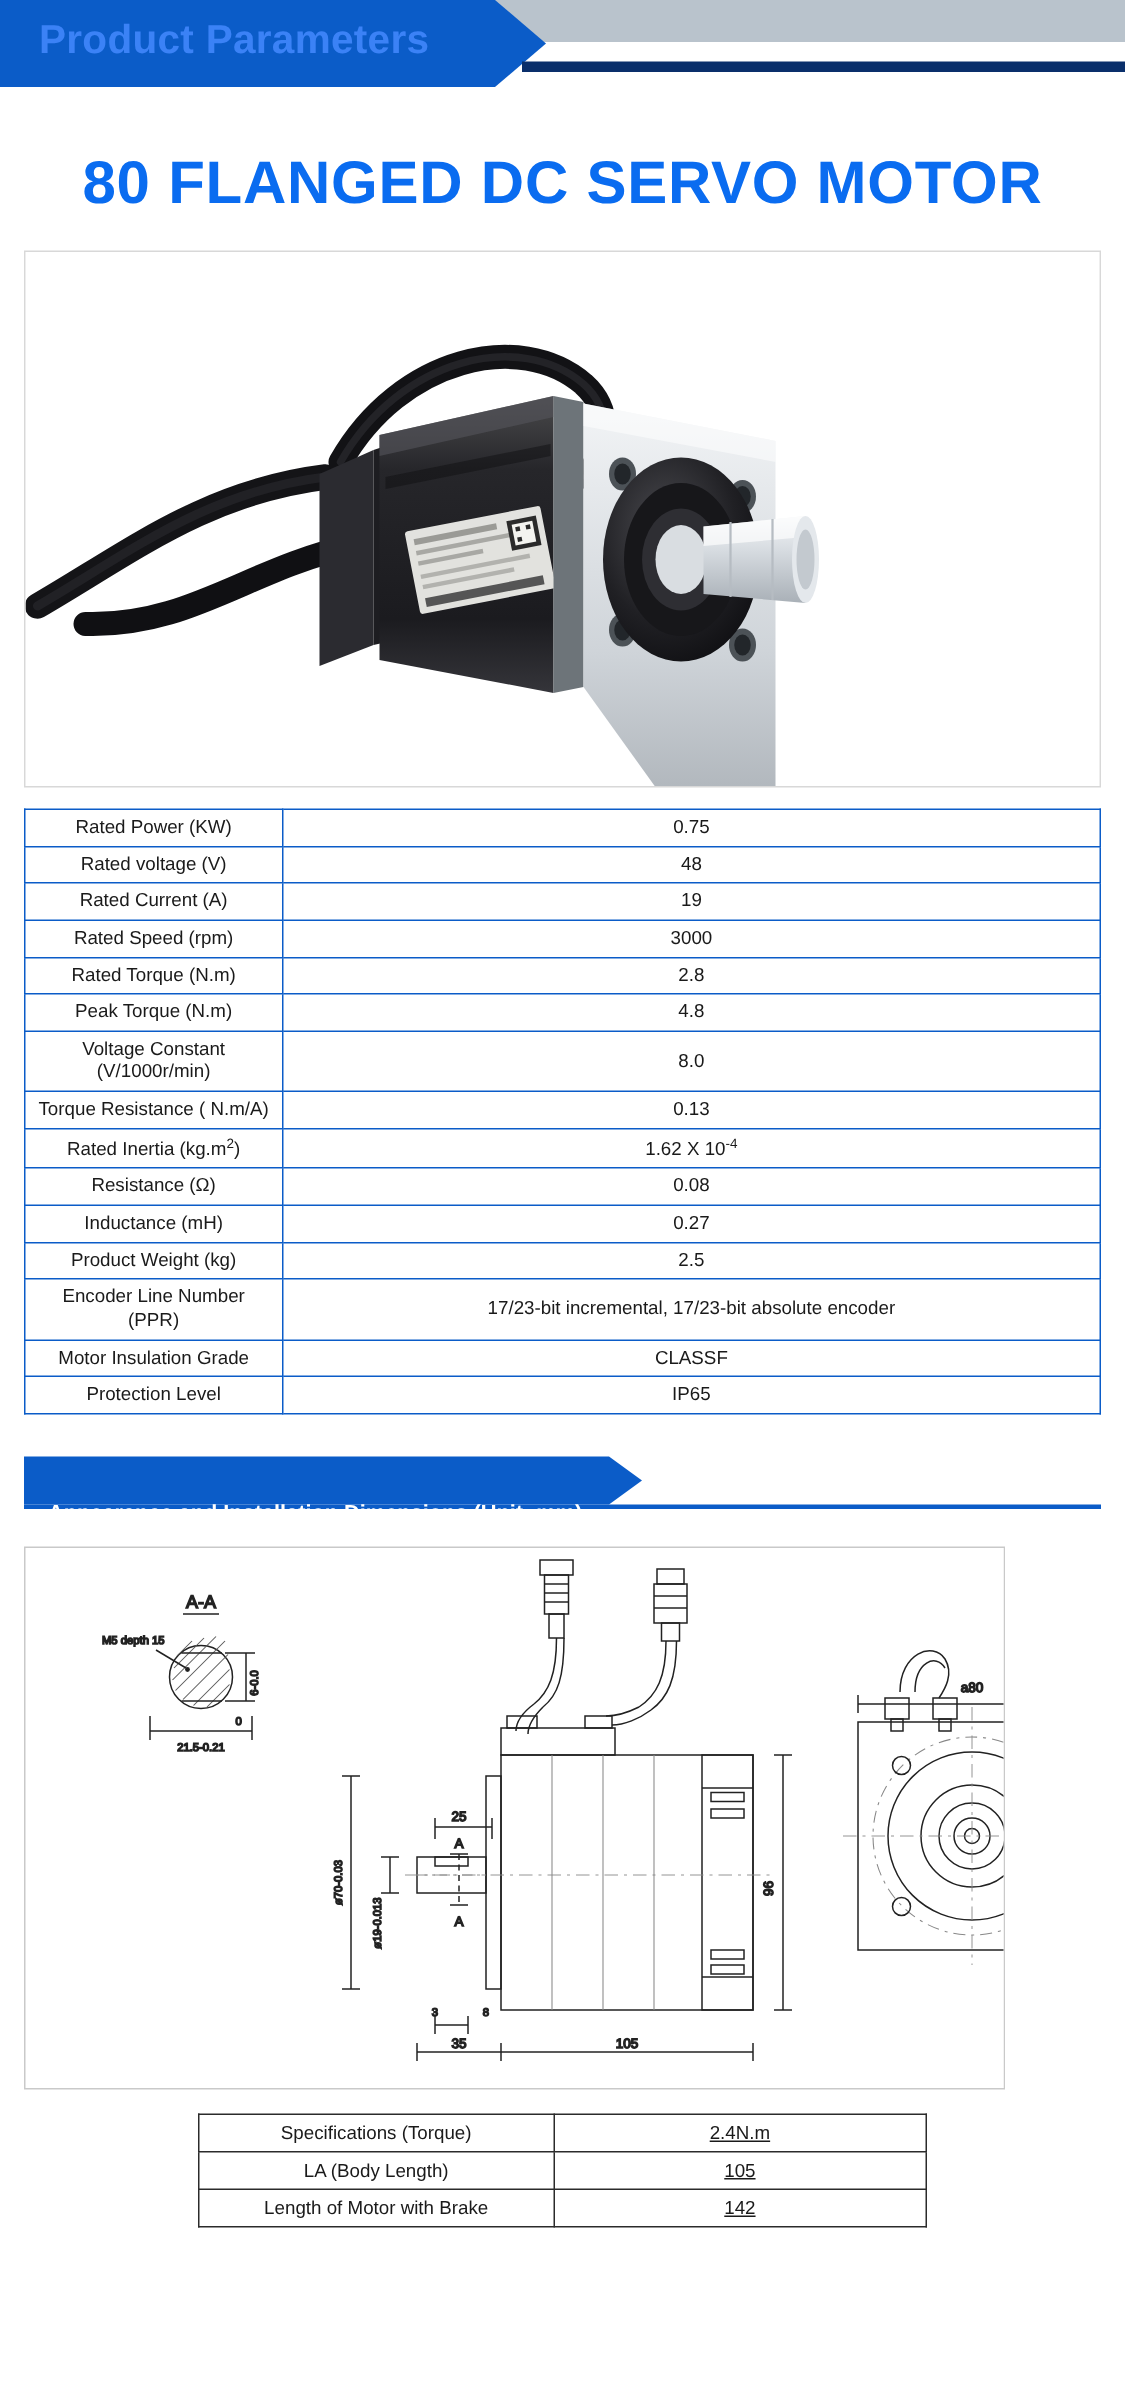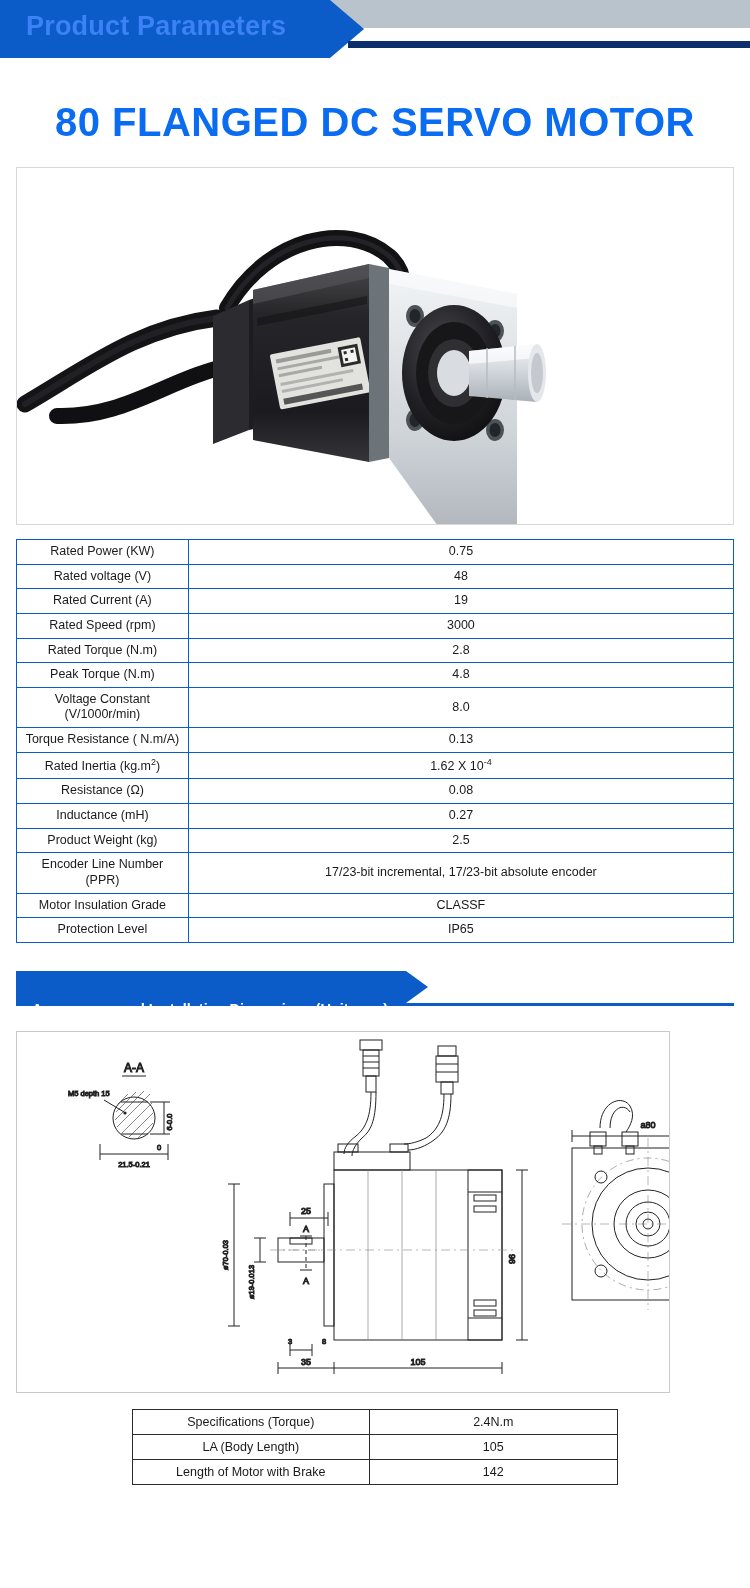--- a/index.html
+++ b/index.html
@@ -136,21 +136,21 @@
     width:486px;
     border-collapse:collapse;
     font-size:12.5px;
   }
   table.bottom td {
     border:1px solid #2b2b2b;
     padding:5px 6px;
     text-align:center;
   }
   table.bottom td.k { width:246px; }
-  table.bottom td.v { width:261px; }
+  table.bottom td.v { width:261px;text-decoration:underline; }
 
   .sup { font-size:9px; vertical-align:super; }
   .dimtxt { font-family:"Liberation Sans", sans-serif; font-size:9px; fill:#222; }
   .dimtxt-s { font-family:"Liberation Sans", sans-serif; font-size:7.5px; fill:#222; }
 </style>
 </head>
 <body>
 
 <div class="banner">
   <div class="grey-arrow"></div>

